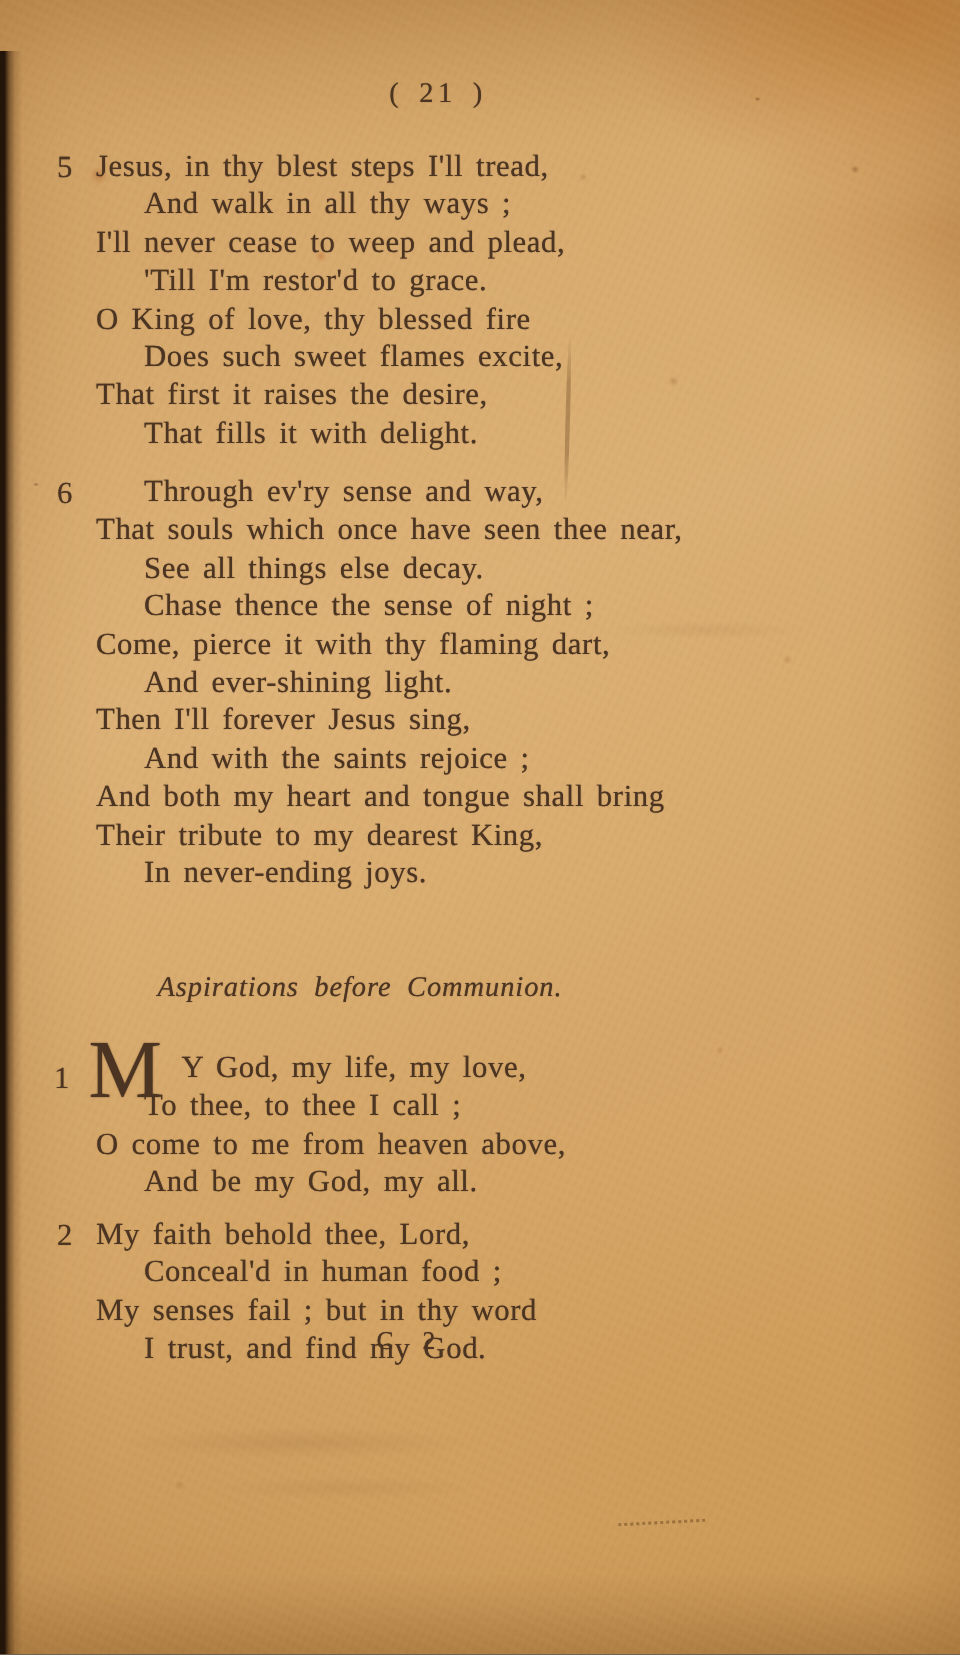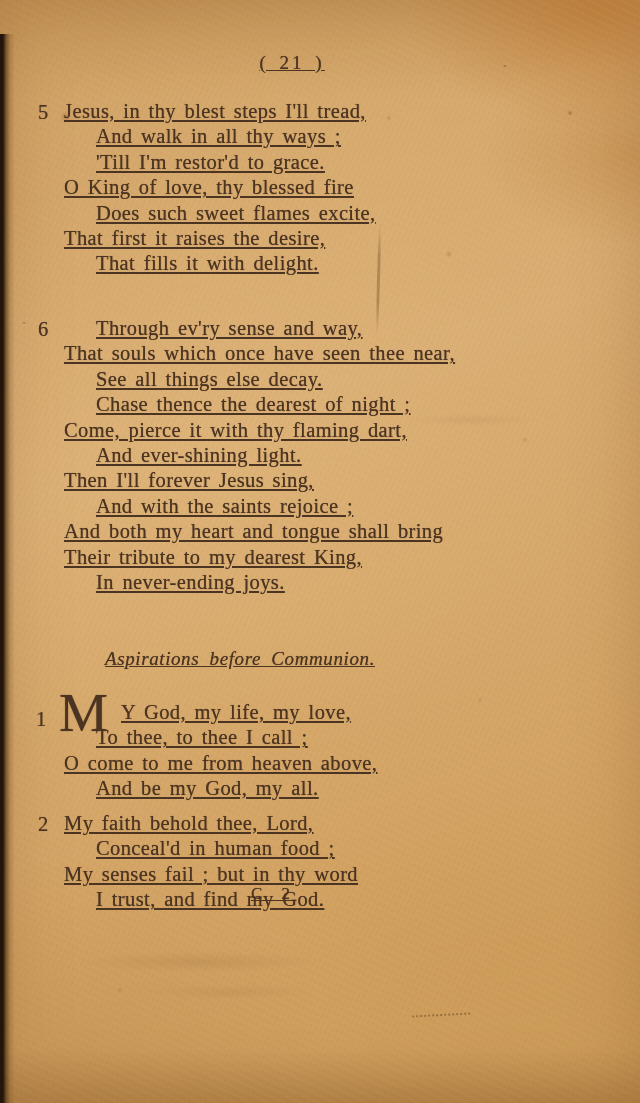--- a/index.html
+++ b/index.html
@@ -67,21 +67,21 @@
     background:linear-gradient(180deg,transparent,rgba(90,55,20,.32) 30%,rgba(90,55,20,.32) 70%,transparent);
   }
   .scribble{
     position:absolute;left:412px;top:1008px;width:58px;height:6px;
     border-bottom:2px dotted rgba(95,60,25,.45);
     transform:rotate(-3deg);pointer-events:none;
   }
   
   .txt{position:absolute;font-size:20.5px;line-height:25.4px;
        letter-spacing:.4px;word-spacing:3px;white-space:nowrap;
-       text-shadow:0 0 .7px rgba(70,45,25,.75);text-decoration:underline;}
+       text-shadow:0 0 .7px rgba(70,45,25,.75);}
   .header{top:50px;left:237px;width:110px;text-align:center;
           font-size:19px;letter-spacing:3px;}
   .verse{left:64px;}
   .v5{top:99px;}
   .v6{top:316px;}
   .v1{top:700px;}
   .v2{top:811px;}
   .num{position:absolute;left:-26px;top:1px;}
   .v1 .num{left:-28px;top:7px;}
   .ln.in{padding-left:32px;}
@@ -102,33 +102,34 @@
   <div class="binding"></div>
   <div class="crease"></div>
   <div class="scribble"></div>
 
   <div class="txt header">( 21 )</div>
 
   <div class="txt verse v5">
     <span class="num">5</span>
     <div class="ln">Jesus, in thy blest steps I'll tread,</div>
     <div class="ln in">And walk in all thy ways ;</div>
+    <div class="ln">I'll never cease to weep and plead,</div>
     <div class="ln in">'Till I'm restor'd to grace.</div>
     <div class="ln">O King of love, thy blessed fire</div>
     <div class="ln in">Does such sweet flames excite,</div>
     <div class="ln">That first it raises the desire,</div>
     <div class="ln in">That fills it with delight.</div>
   </div>
 
   <div class="txt verse v6">
     <span class="num">6</span>
     <div class="ln in">Through ev'ry sense and way,</div>
     <div class="ln">That souls which once have seen thee near,</div>
     <div class="ln in">See all things else decay.</div>
-    <div class="ln in">Chase thence the dearest of night ;</div>
+    <div class="ln in">Chase thence the sense of night ;</div>
     <div class="ln">Come, pierce it with thy flaming dart,</div>
     <div class="ln in">And ever-shining light.</div>
     <div class="ln">Then I'll forever Jesus sing,</div>
     <div class="ln in">And with the saints rejoice ;</div>
     <div class="ln">And both my heart and tongue shall bring</div>
     <div class="ln">Their tribute to my dearest King,</div>
     <div class="ln in">In never-ending joys.</div>
   </div>
 
   <div class="txt hymn-title">Aspirations before Communion.</div>

